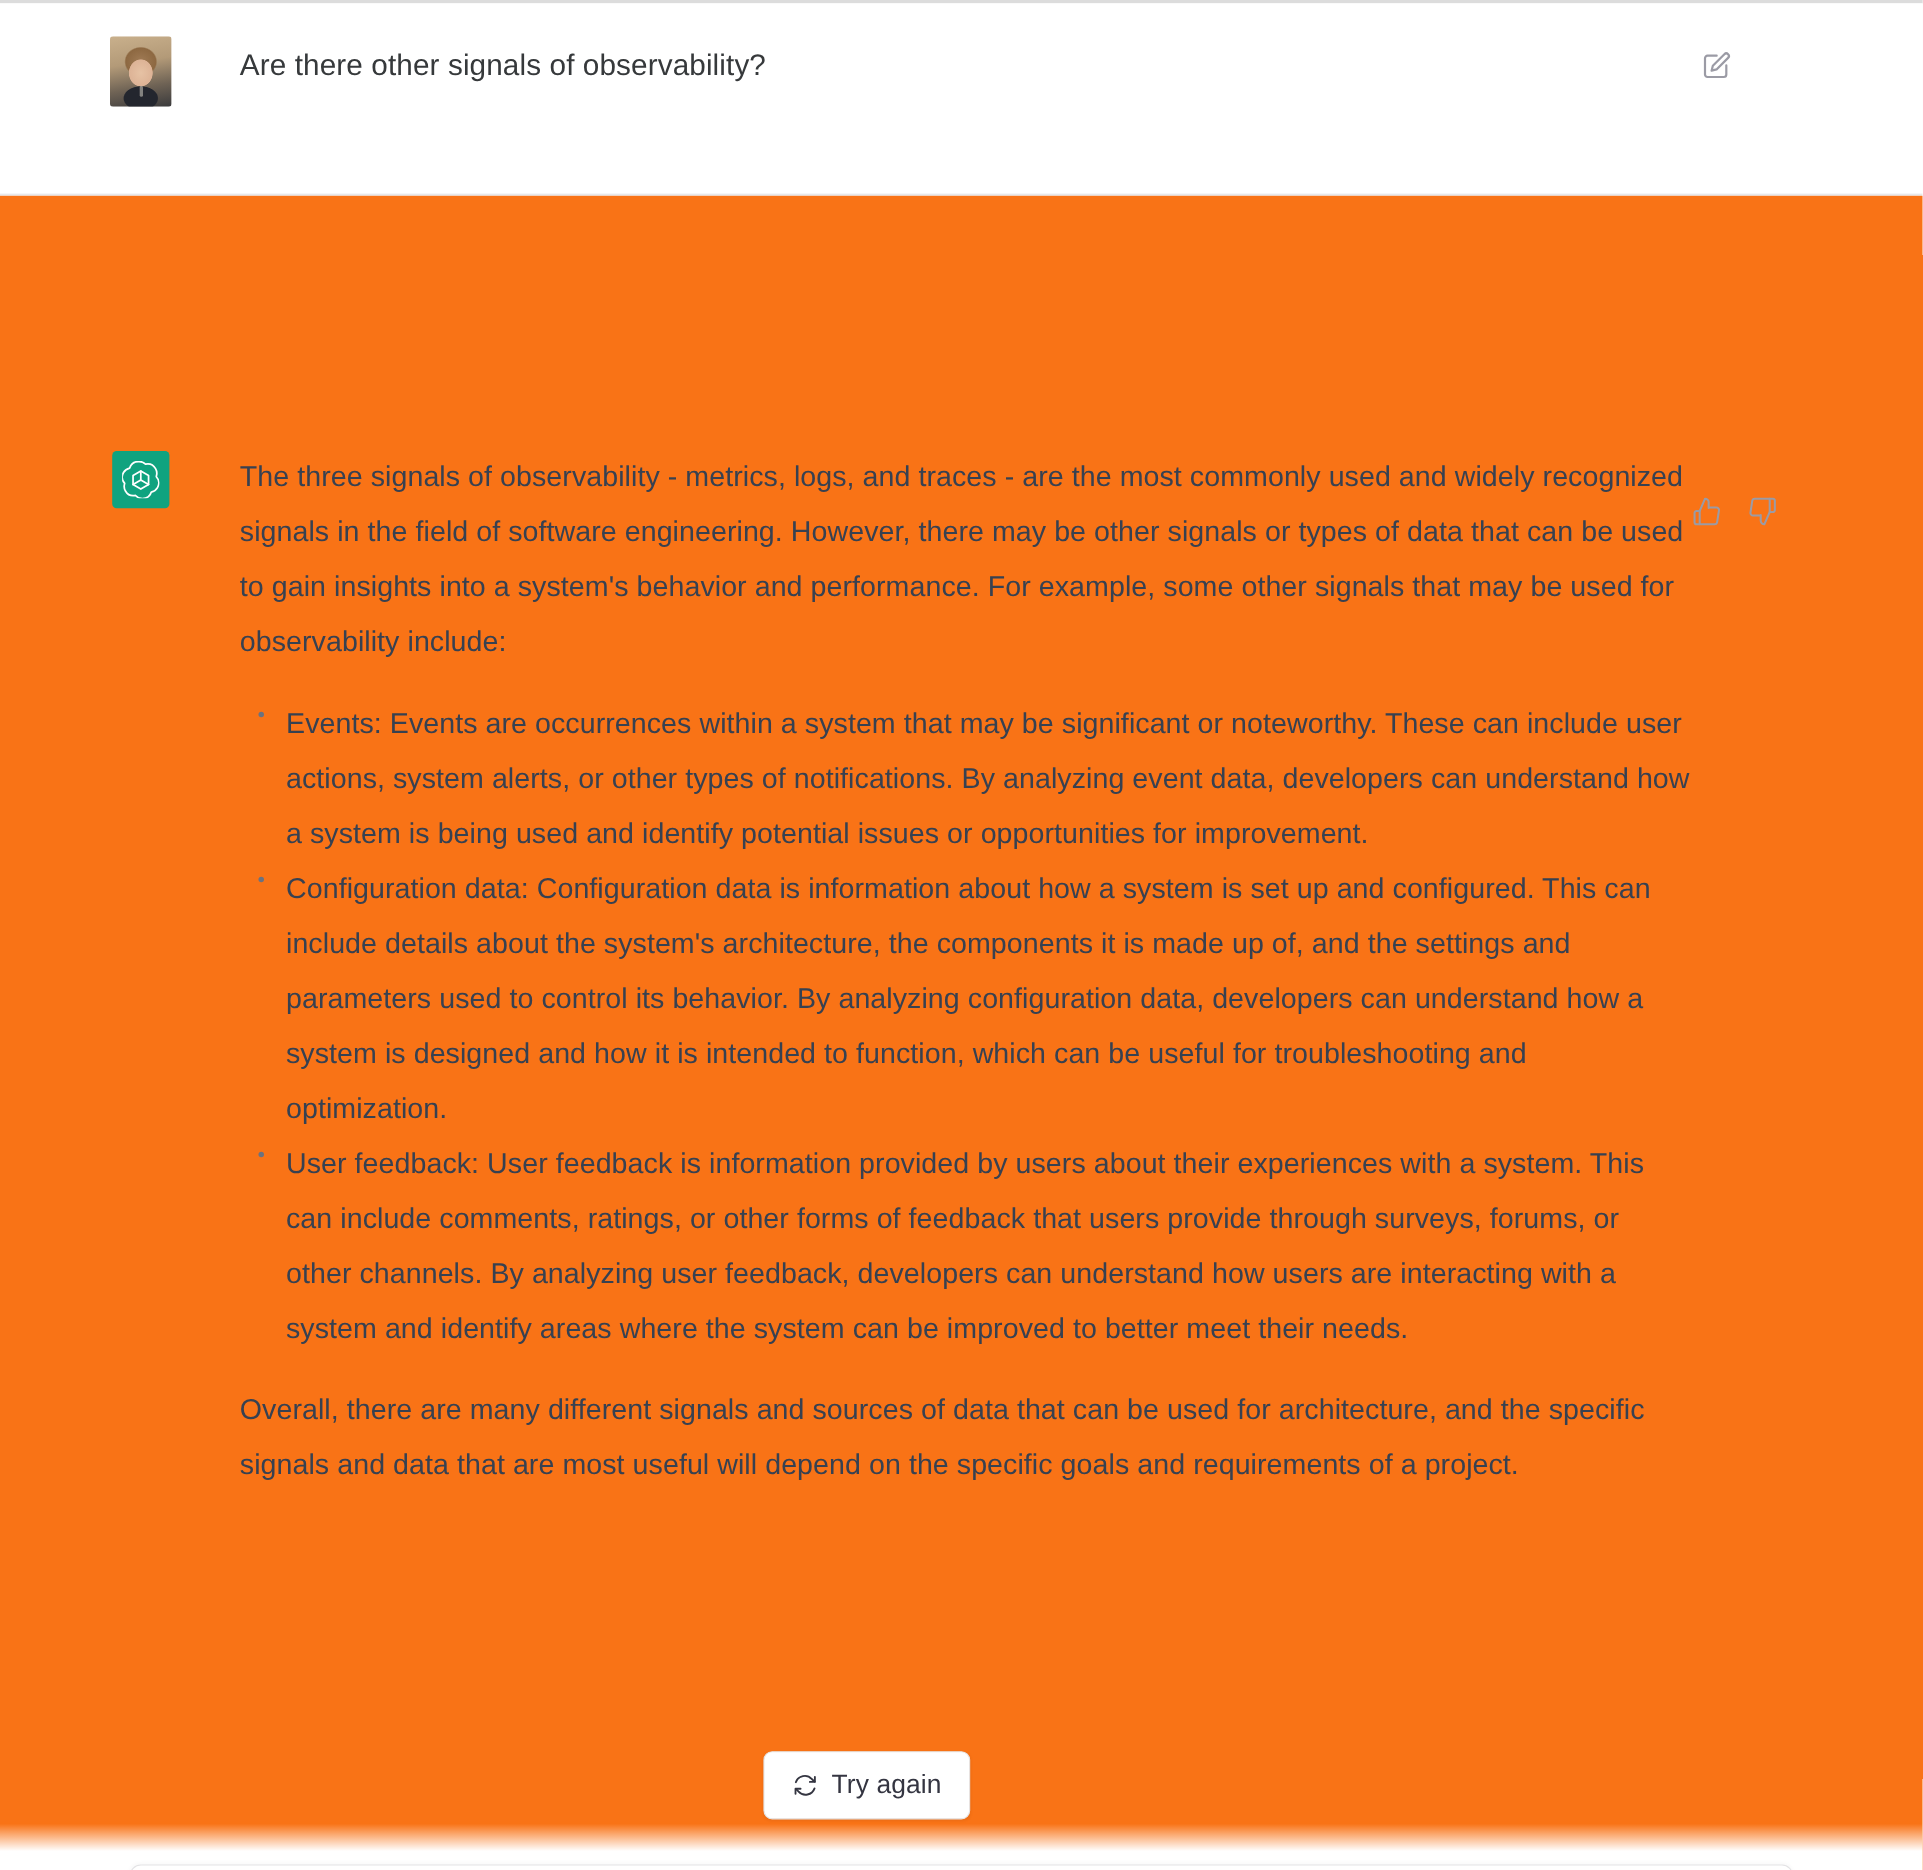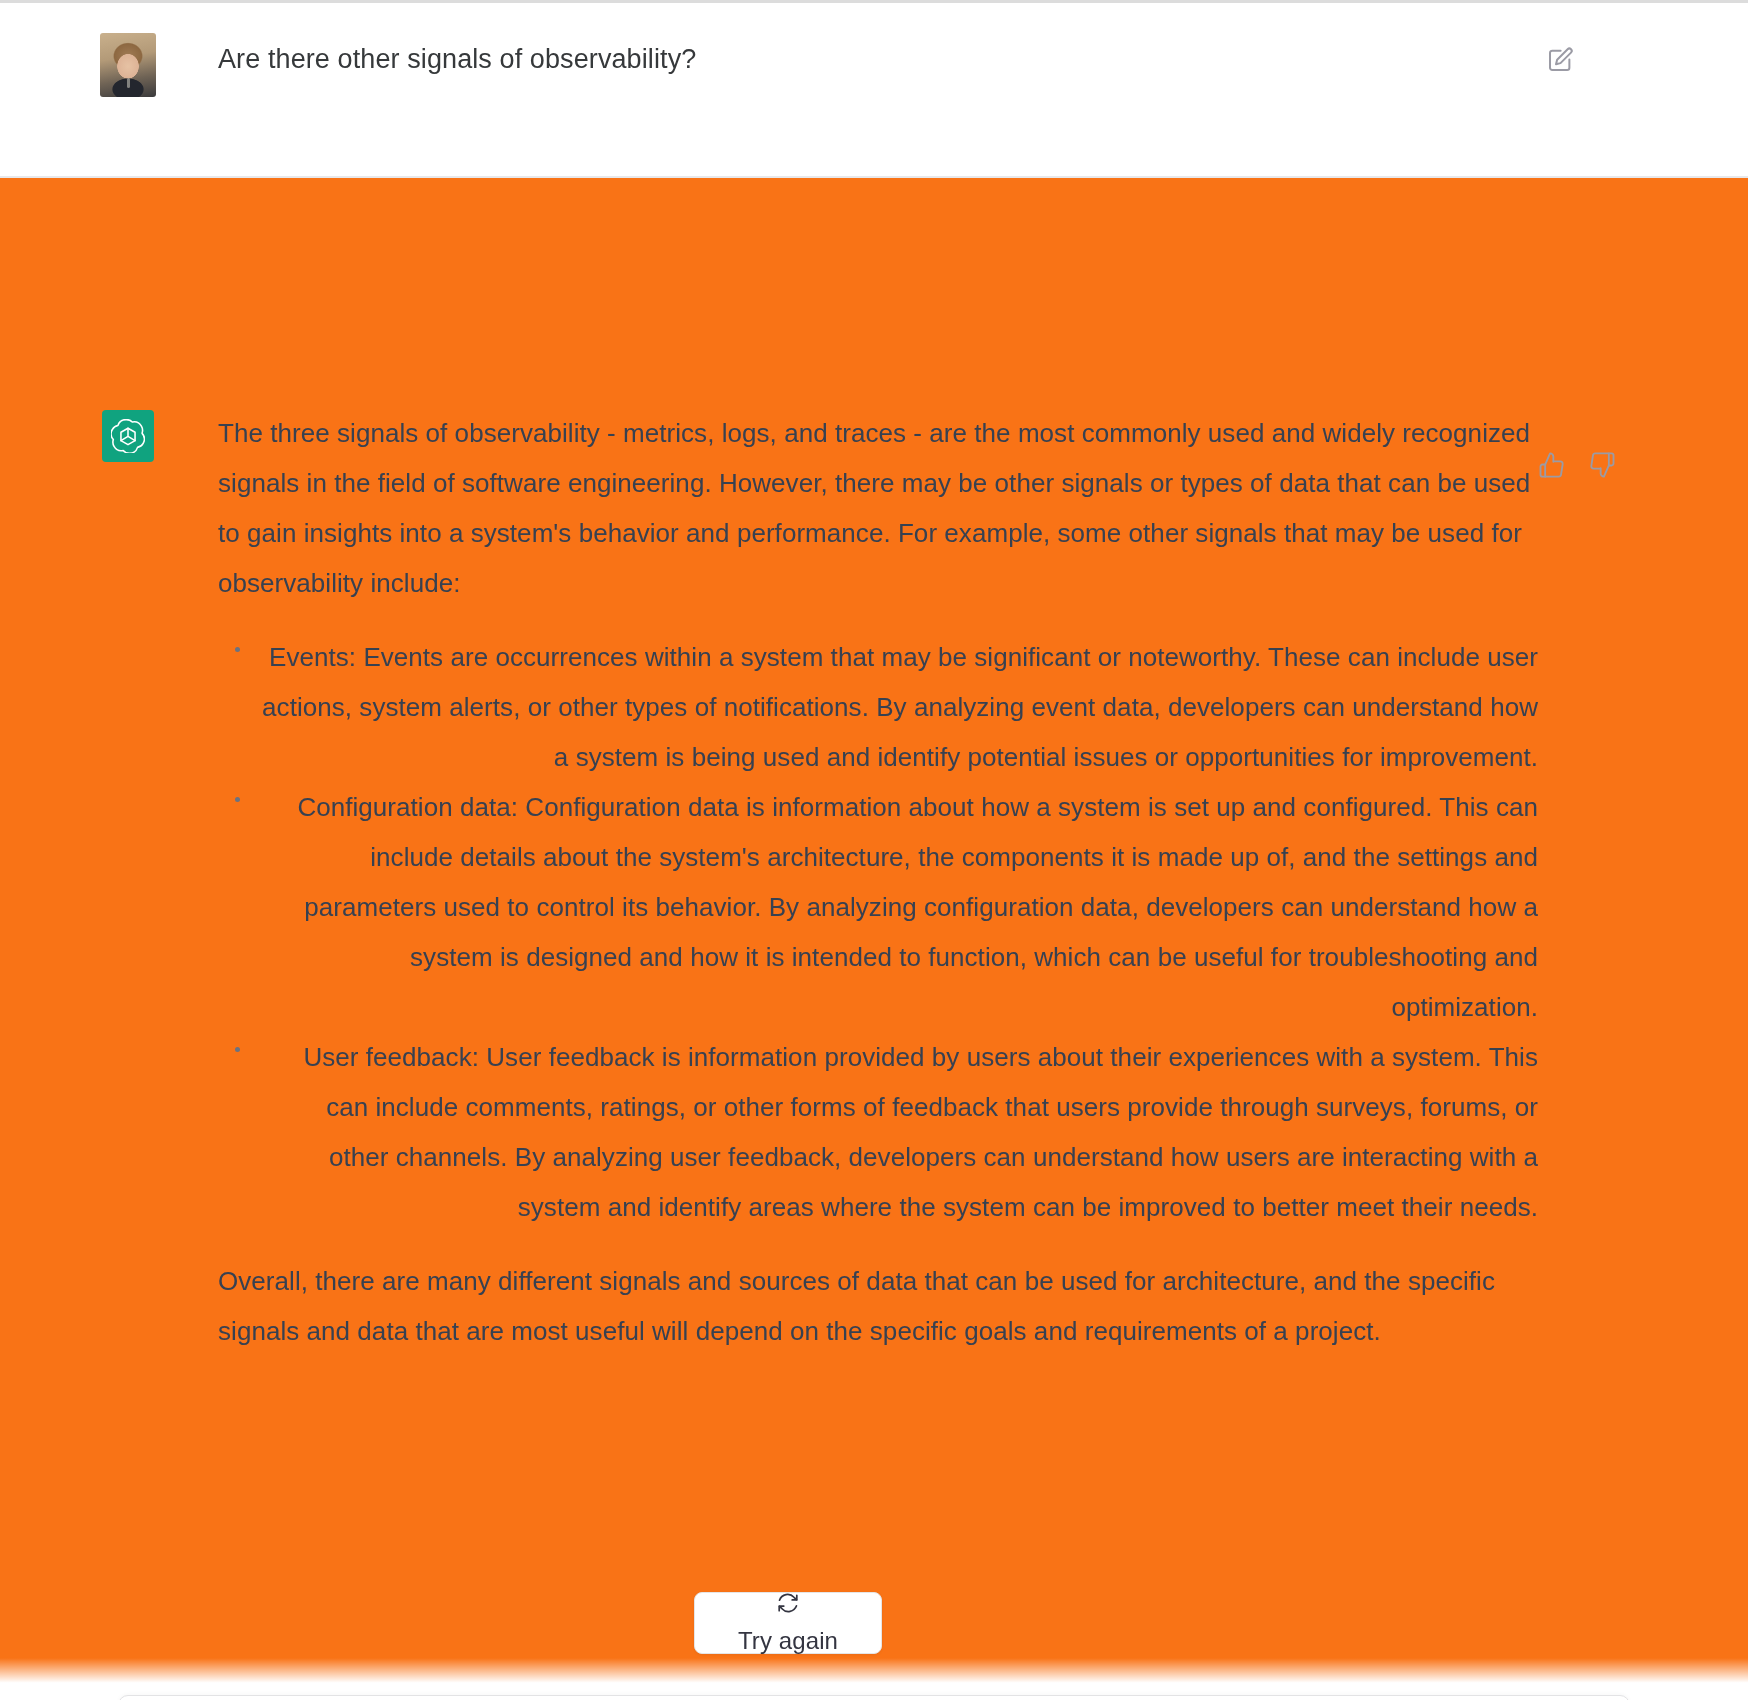--- a/index.html
+++ b/index.html
@@ -110,21 +110,20 @@
 
   .assistant-text p {
     margin: 0 0 24px 0;
   }
   .assistant-text p.tight { margin-bottom: 0; }
 
   .assistant-text ul {
     margin: 0 0 24px 0;
     padding: 0 0 0 42px;
     list-style: none;
-    text-align: right;
   }
   .assistant-text ul li {
     position: relative;
     margin: 0 0 0 0;
   }
   .assistant-text ul li::before {
     content: "";
     position: absolute;
     left: -25px;
     top: 15px;
@@ -174,21 +173,20 @@
     background: #ffffff;
     border: 1px solid #e5e5e6;
     border-radius: 8px;
     box-shadow: 0 1px 3px rgba(0,0,0,0.06);
     display: flex;
     align-items: center;
     justify-content: center;
     gap: 12px;
     cursor: pointer;
     box-sizing: border-box;
-    flex-direction: column;
   }
   .try-again .ta-label {
     font-size: 24px;
     color: #343541;
     letter-spacing: 0.1px;
   }
   .try-again .ta-icon { display: flex; align-items: center; }
 
   
   .composer {

